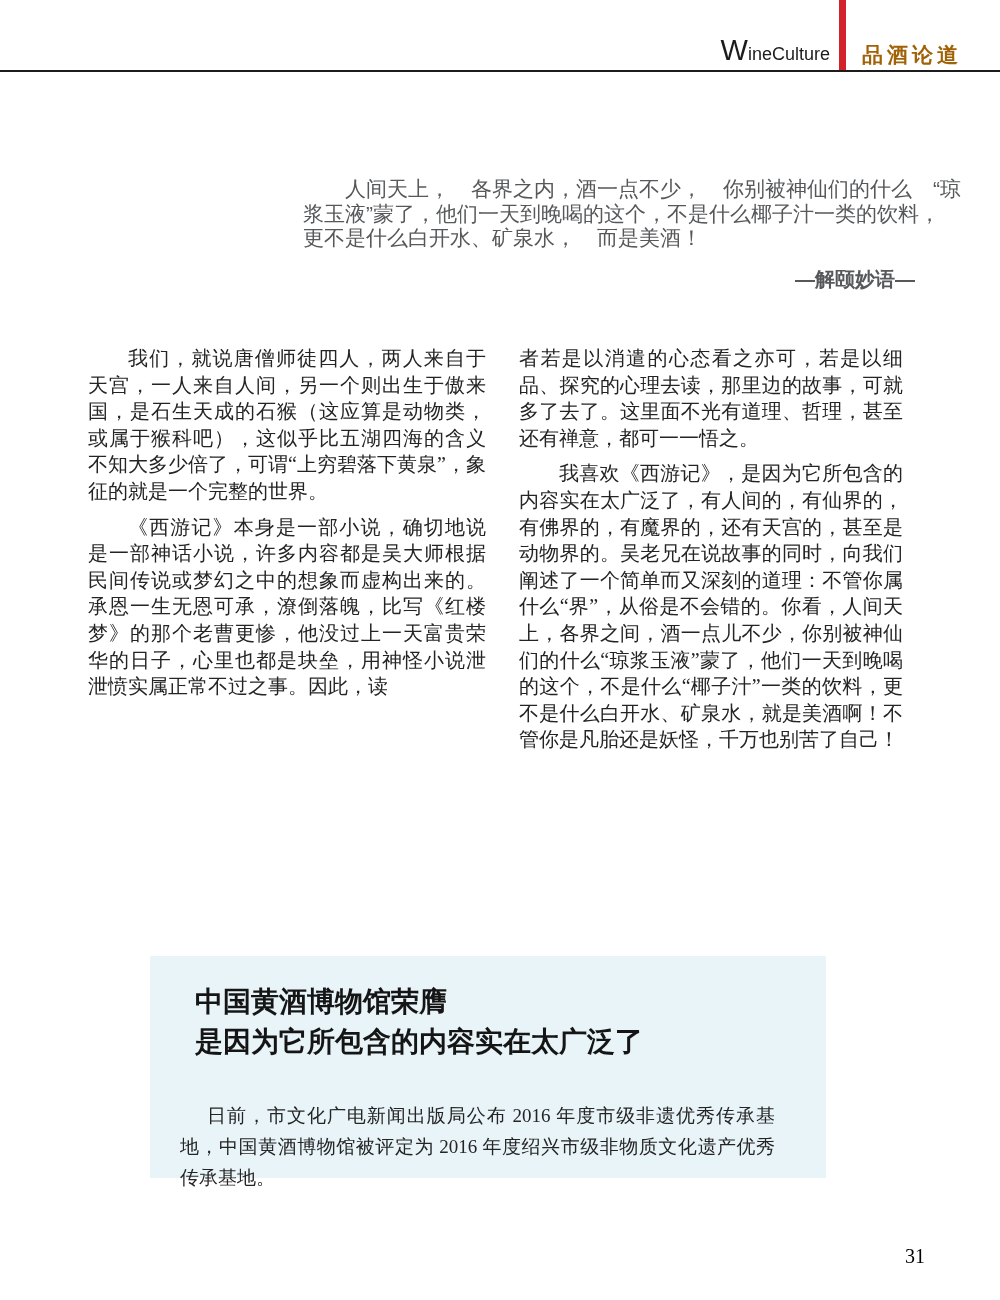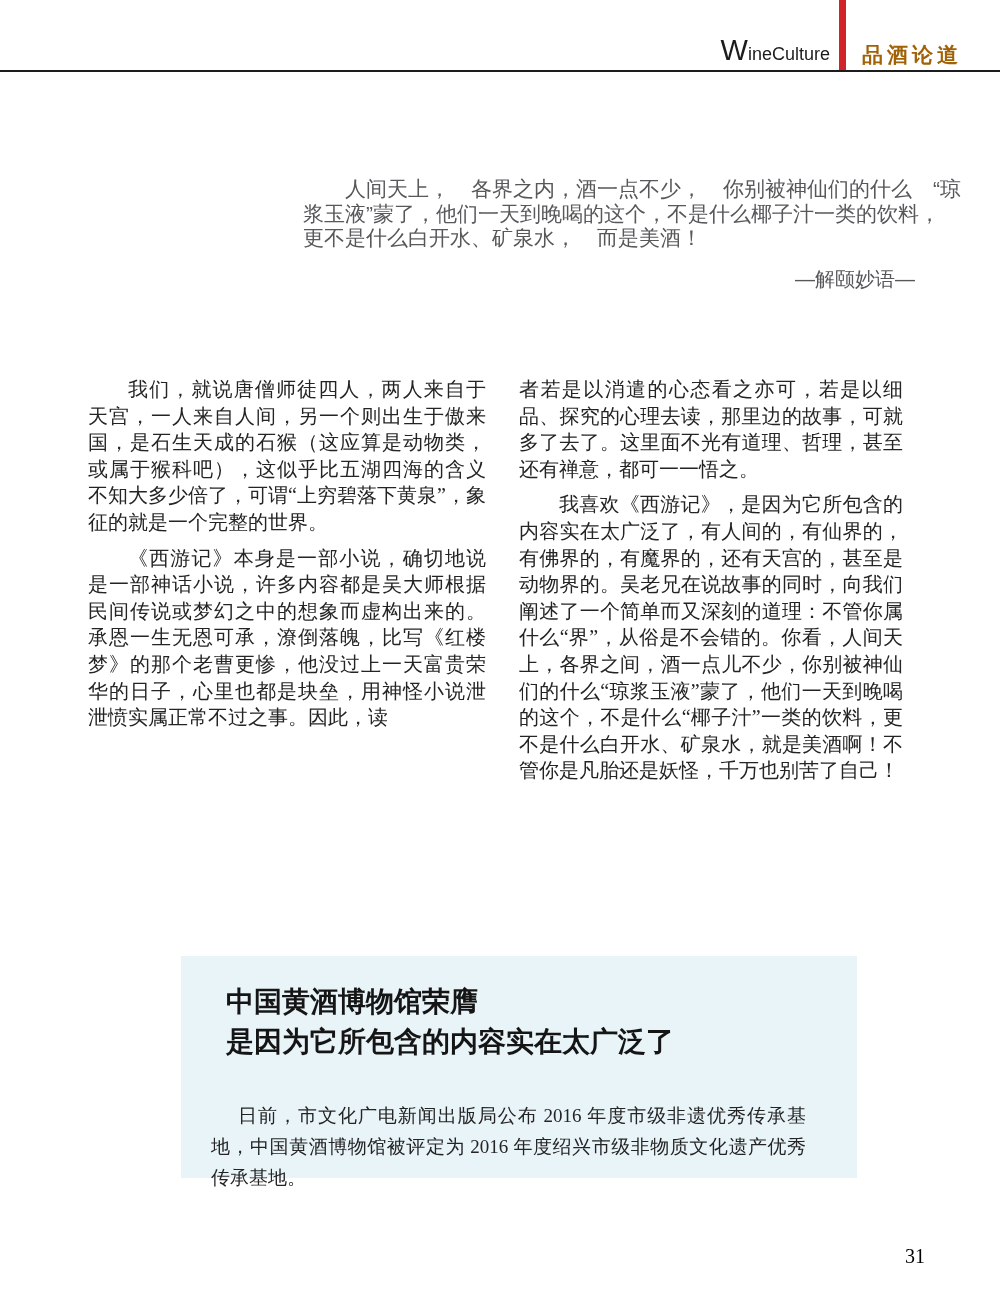--- a/index.html
+++ b/index.html
@@ -41,37 +41,37 @@
     font-family:"Liberation Sans","DejaVu Sans",sans-serif;
     font-weight:normal; font-size:21px; line-height:24.5px;
     color:#57585a;
   }
   .quote-line { white-space:nowrap; }
   .quote-line.first { text-indent:2em; }
   .quote-attribution {
     position:absolute; left:303px; top:266px; width:612px;
     text-align:right;
     font-family:"Liberation Sans","DejaVu Sans",sans-serif;
-    font-weight:normal; font-size:20px; color:#57585a;
+    font-weight:bold; font-size:20px; color:#57585a;
   }
 
   
   .columns {
-    position:absolute; left:88px; top:376px;
+    position:absolute; left:88px; top:345px;
     width:815px; display:flex; gap:33px;
   }
   .col { font-size:20px; line-height:26.6px; text-align:justify; color:#242424; }
   .col-left  { width:398px; }
   .col-right { width:384px; }
   .col p { text-indent:2em; margin-bottom:9px; }
   .col p.no-indent { text-indent:0; }
 
   
   .highlight-box {
-    position:absolute; left:181px; top:956px;
+    position:absolute; left:150px; top:956px;
     width:676px; height:222px;
   }
   .box-title {
     margin:26px 0 0 45px;
     font-family:"Liberation Sans","DejaVu Sans",sans-serif;
     font-weight:bold; font-size:28px; line-height:40px;
     color:#151515;
   }
   .box-body {
     margin:38px 51px 0 30px;

